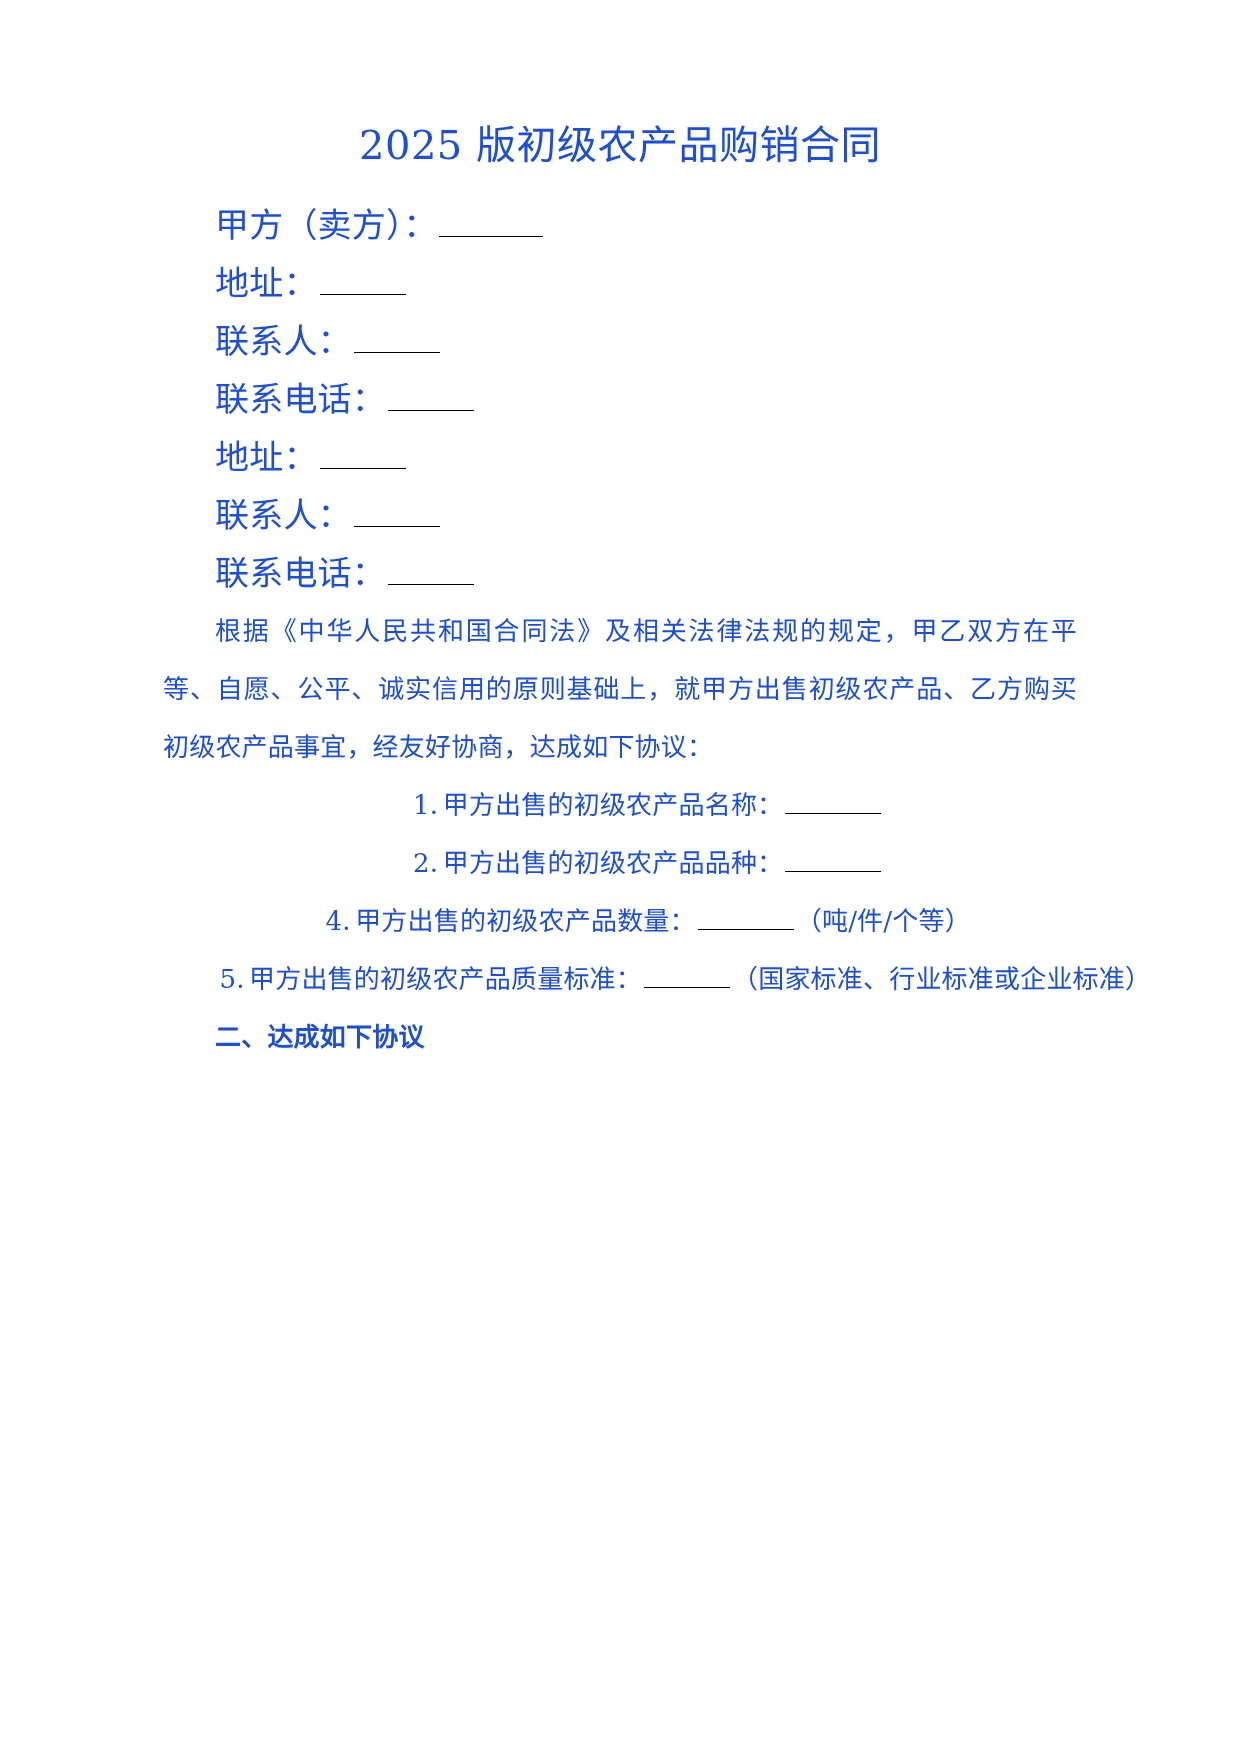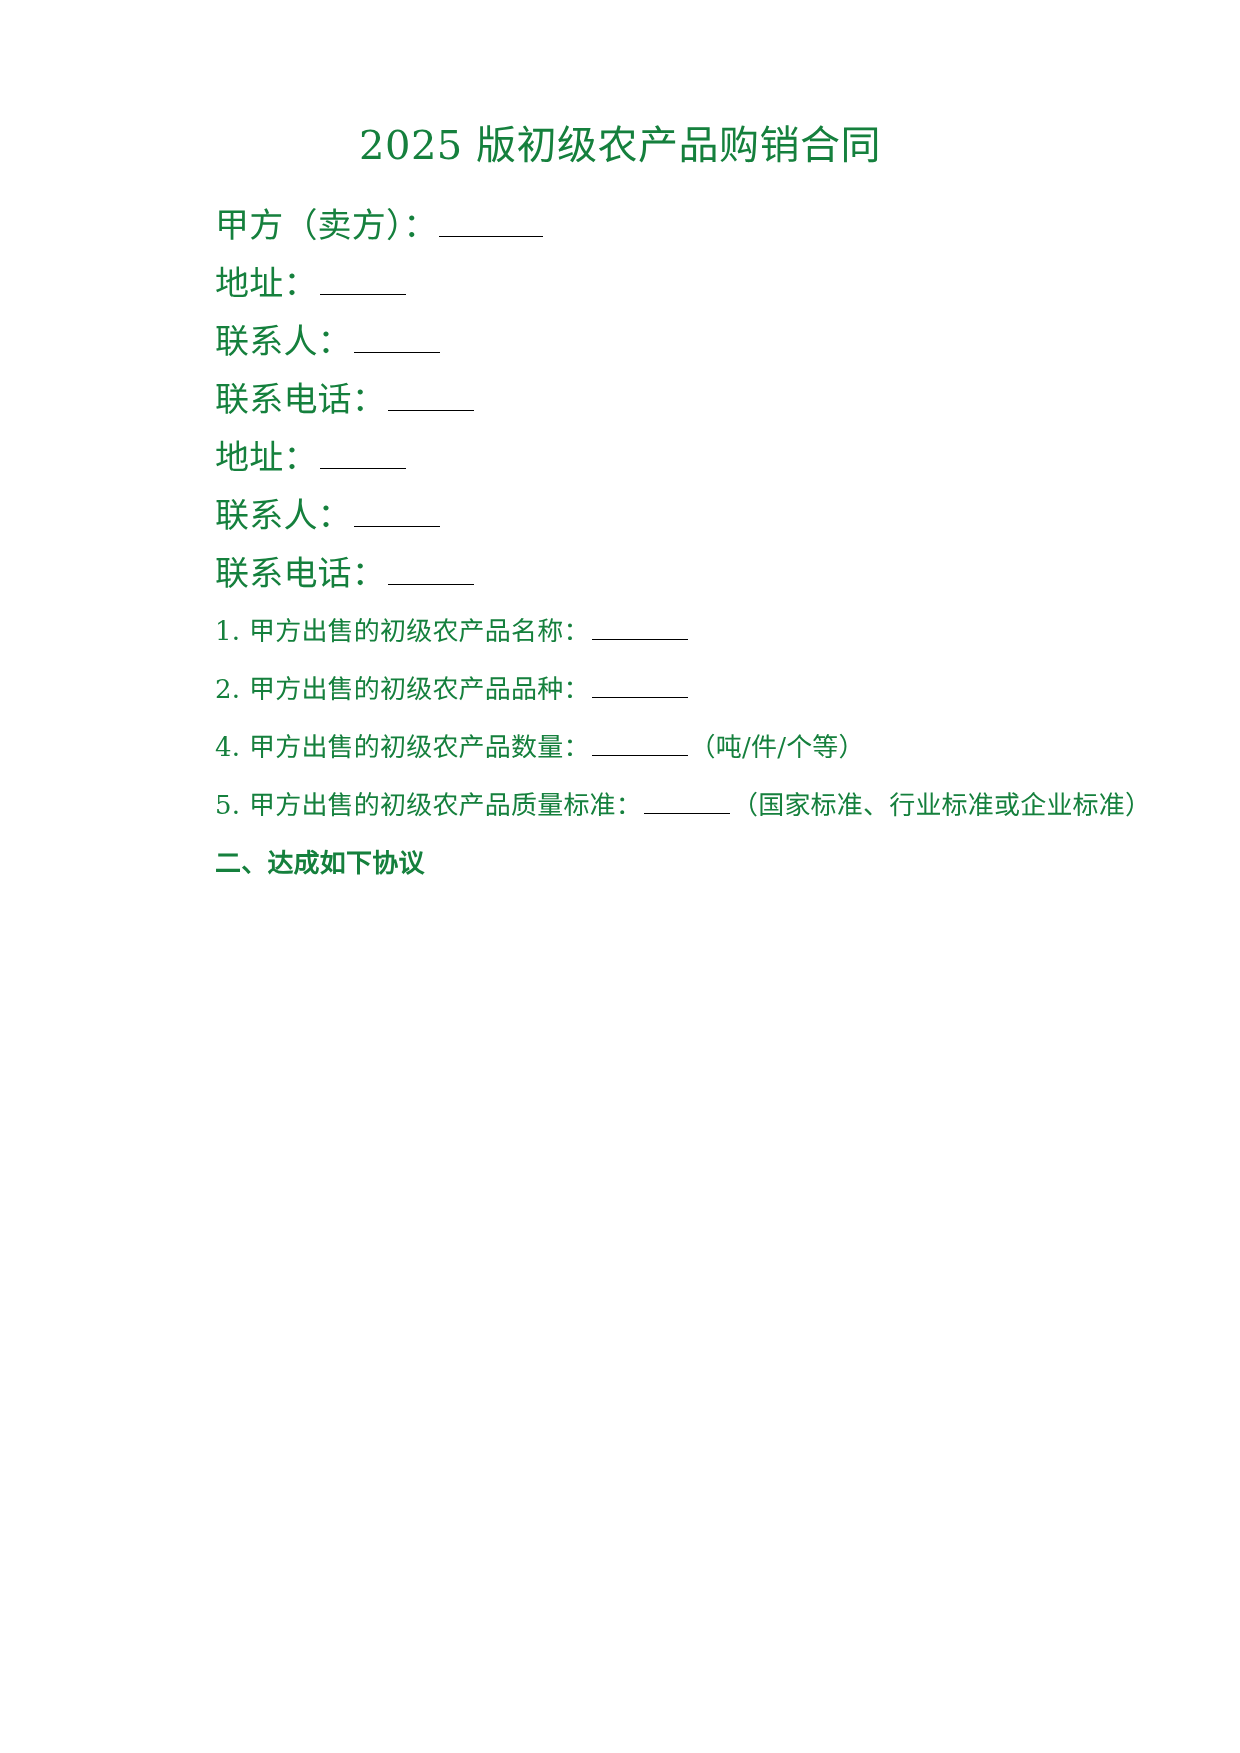--- a/index.html
+++ b/index.html
@@ -9,21 +9,21 @@
   }
   .page {
     position: relative;
     width: 1240px;
     height: 1753px;
     background: #ffffff;
     margin: 0 auto;
     overflow: hidden;
     box-sizing: border-box;
     font-family: "DejaVu Serif", "Liberation Serif", serif;
-    color: #15803d;
+    color: #1d4ed8;
   }
   .content {
     position: absolute;
     left: 163px;
     top: 120px;
     width: 914px;
   }
 
   
   .doc-title {
@@ -80,20 +80,21 @@
     white-space: nowrap;
     letter-spacing: 0.2px;
   }
 
   
   .item {
     font-size: 26px;
     line-height: 58px;
     padding-left: 52px;
     letter-spacing: 0.2px;
+    text-align: center;
   }
   .item .num {
     display: inline-block;
     min-width: 34px;
   }
   .item-nowrap { white-space: nowrap; }
 </style>
 </head>
 <body>
 
@@ -124,20 +125,21 @@
     </div>
 
     <div class="line indent">
       <span>联系人：</span><span class="blank b-md"></span>
     </div>
 
     <div class="line indent">
       <span>联系电话：</span><span class="blank b-md"></span>
     </div>
 
+    <p class="para para-first">根据《中华人民共和国合同法》及相关法律法规的规定，甲乙双方在平等、自愿、公平、诚实信用的原则基础上，就甲方出售初级农产品、乙方购买初级农产品事宜，经友好协商，达成如下协议：</p>
 
 
     <div class="item item-nowrap">
       <span class="num">1.</span><span>甲方出售的初级农产品名称：</span><span class="blank b-lg"></span>
     </div>
 
     <div class="item item-nowrap">
       <span class="num">2.</span><span>甲方出售的初级农产品品种：</span><span class="blank b-lg"></span>
     </div>
 

